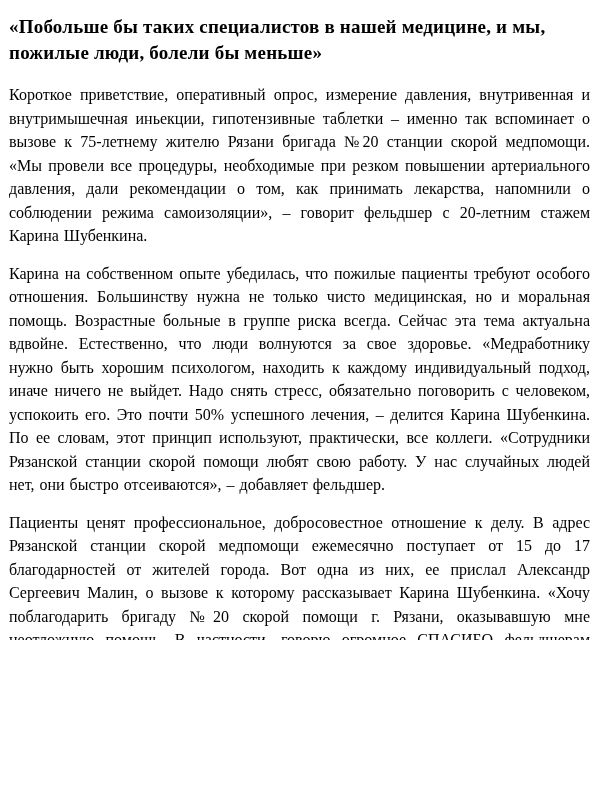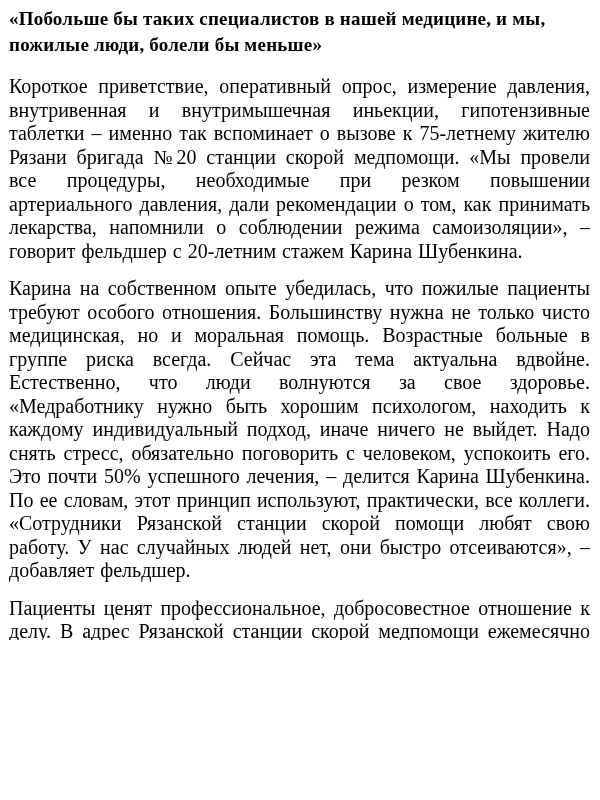--- a/index.html
+++ b/index.html
@@ -4,36 +4,36 @@
 <style>
   html, body {
     margin: 0;
     padding: 0;
     background: #ffffff;
   }
   .page {
     width: 600px;
     height: 640px;
     box-sizing: border-box;
-    padding: 6px 10px 0 9px;
+    padding: 14px 10px 0 9px;
     background: #ffffff;
     color: #000000;
     font-family: "Liberation Serif", "DejaVu Serif", serif;
     overflow: hidden;
   }
   .article-title {
     font-size: 19px;
     font-weight: bold;
     line-height: 1.38;
     margin: 0 0 17px 0;
     text-align: left;
     letter-spacing: 0.2px;
   }
   .article-paragraph {
-    font-size: 20px;
+    font-size: 16px;
     line-height: 23.5px;
     text-align: justify;
     margin: 0 0 14px 0;
     word-spacing: 1px;
   }
 </style>
 </head>
 <body>
 
 <div class="page">

